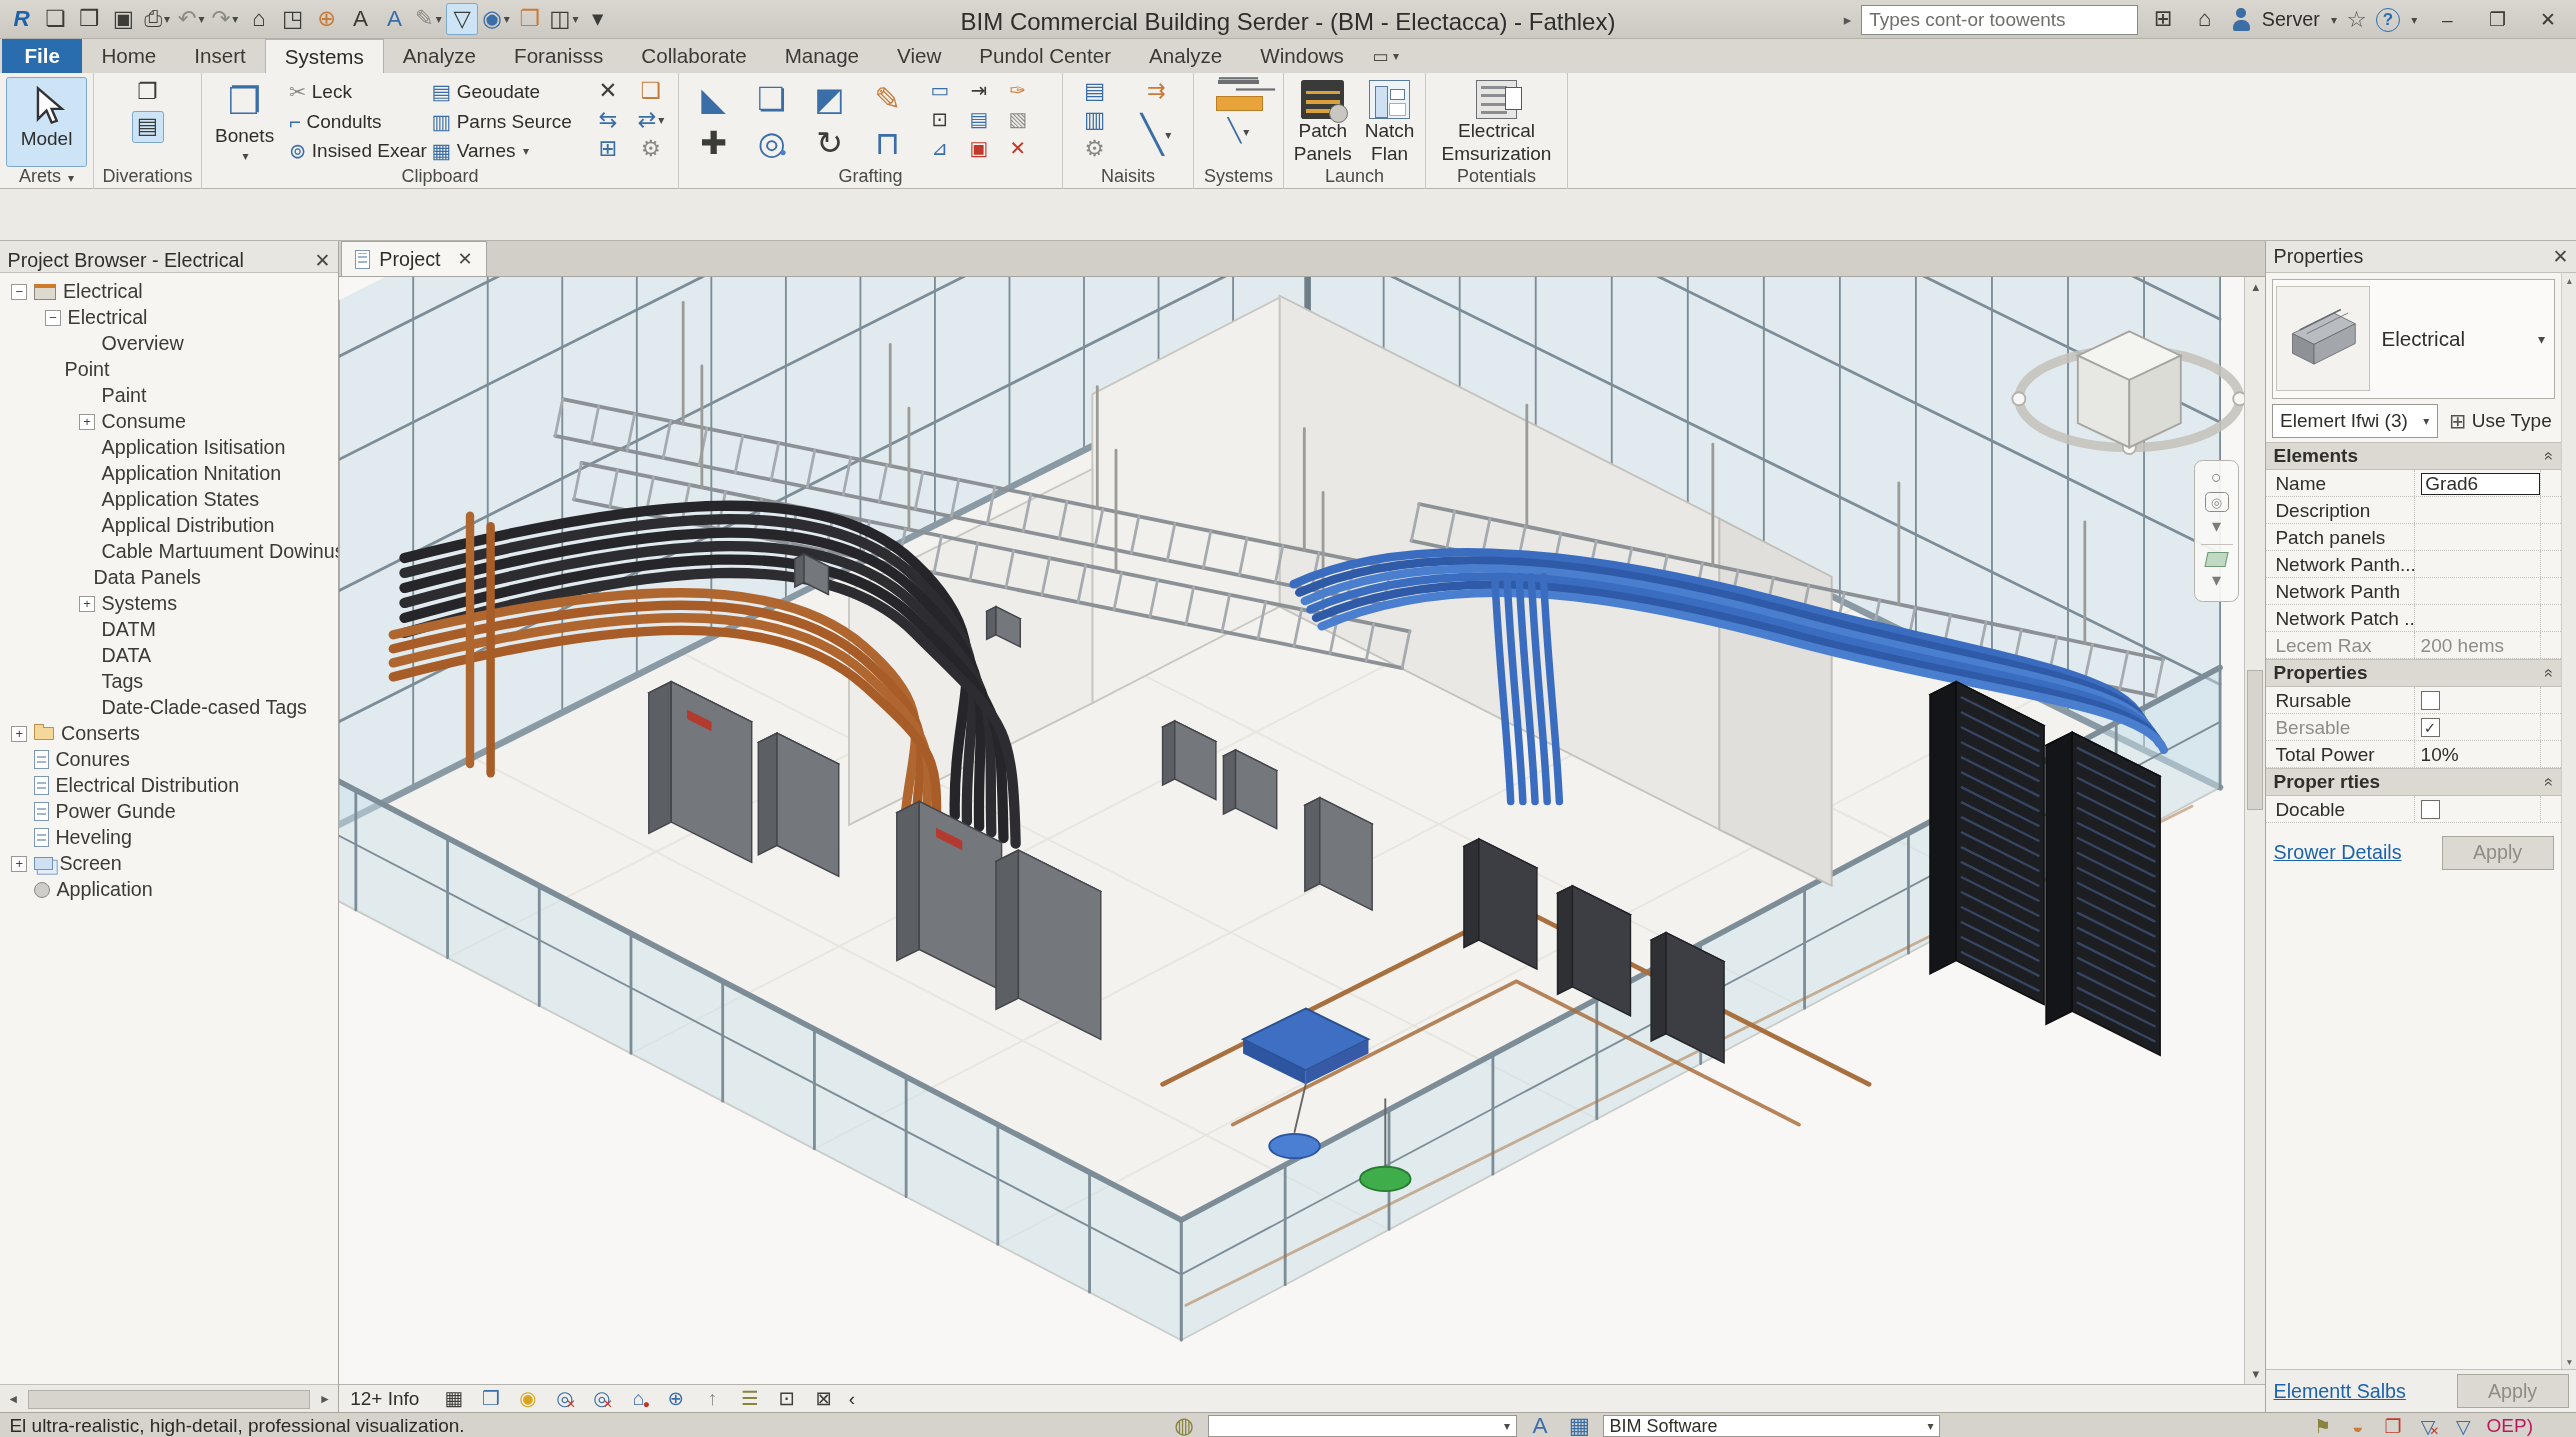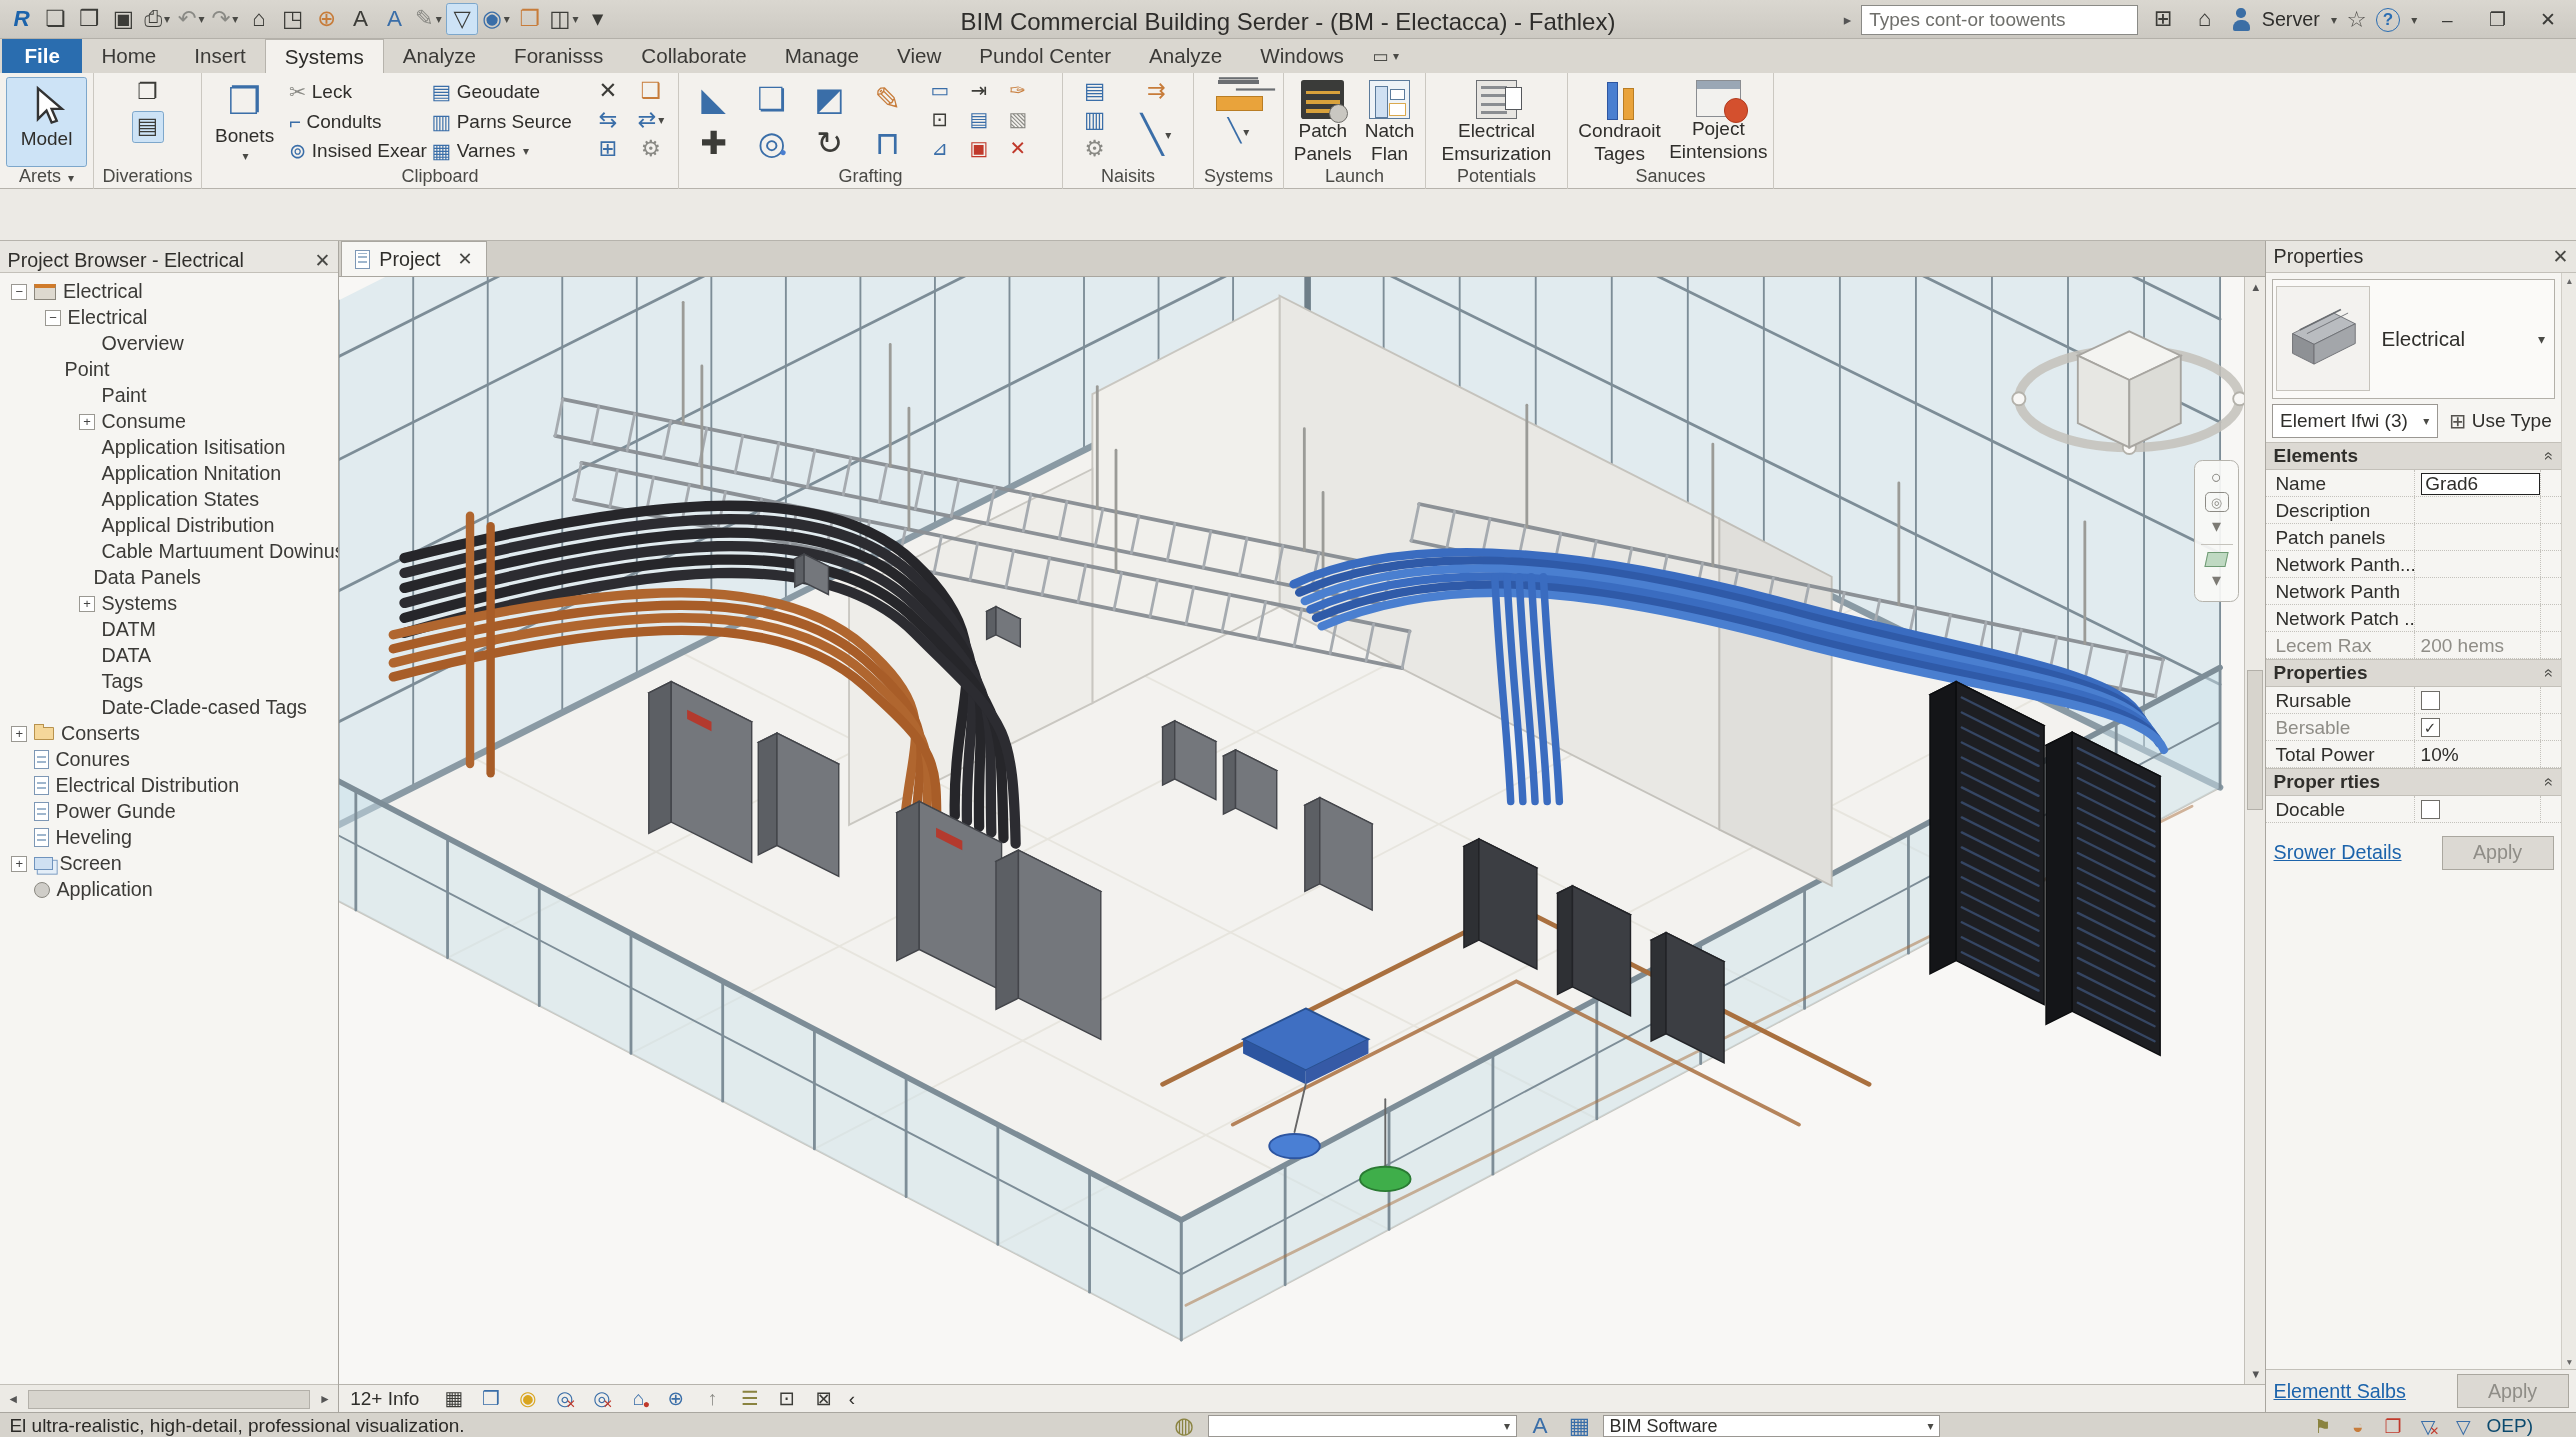--- a/index.html
+++ b/index.html
@@ -158,21 +158,21 @@
 
 .statusbar{height:26px;background:#d6d3cc;border-top:0.9px solid #a9a69f;position:relative;flex:0 0 26px;font-size:19px;color:#2b2a27}
 .sb-msg{position:absolute;left:9.4px;top:1.9px;white-space:nowrap}
 .sb-mid{position:absolute;left:1168px;top:0;height:26px;display:flex;align-items:center;gap:7.5px}
 .sb-combo{width:309px;height:22.5px;background:#fff;border:0.9px solid #9a9792;display:flex;align-items:center;font-size:18px;padding:0 5.6px;color:#2f2e2b}
 .sb-combo .caret{margin-left:auto}
 .sb-combo.w2{width:337px}
 .sb-right{position:absolute;right:43px;top:0;height:26px;display:flex;align-items:center;gap:11.2px}
 .sb-right .gbtn{min-width:24px;height:24px}
 .sb-right .glyph{font-size:19px}
-.sel-txt{font-size:19px;color:#0c4a6e}
+.sel-txt{font-size:19px;color:#be185d}
 </style>
 </head>
 <body>
 
 <div id="app">
 
   <div class="titlebar">
     <div id="qat" class="qat">
         <span class="gbtn">
           <span class="glyph tone-logo">R</span>
@@ -482,33 +482,20 @@
       </div>
       <div class="panel-label">Launch</div>
     </div>
     <div class="panel" style="width:142px;justify-content:center">
       <div class="launchbtn" style="width:131px">
         <div class="icon-sched"></div>
         <span class="blabel">Electrical</span>
         <span class="blabel">Emsurization</span>
       </div>
       <div class="panel-label">Potentials</div>
-    </div>
-    <div class="panel" style="width:206px">
-      <div class="launchbtn" style="width:97px">
-        <div class="icon-cols"></div>
-        <span class="blabel">Condraoit</span>
-        <span class="blabel">Tages</span>
-      </div>
-      <div class="launchbtn" style="width:101px">
-        <div class="icon-winperson"></div>
-        <span class="blabel">Poject</span>
-        <span class="blabel">Eintensions</span>
-      </div>
-      <div class="panel-label">Sanuces</div>
     </div>
   </div>
 
   <div class="optionsbar"></div>
 
   <div class="main">
 
     <div class="browser">
       <div class="bheader">
         <span>Project Browser - Electrical</span>

